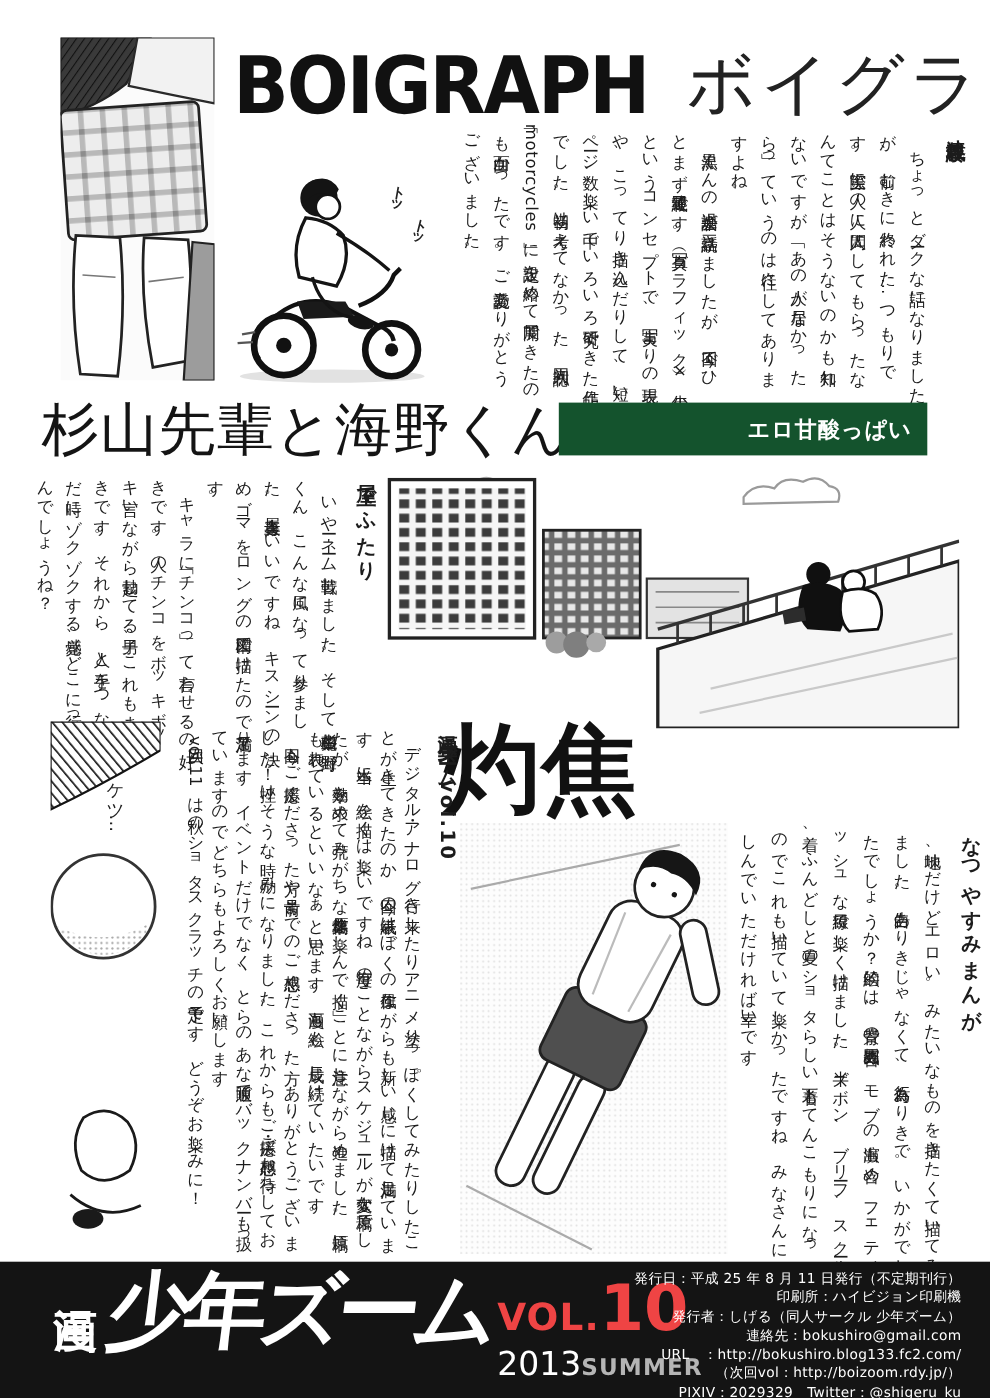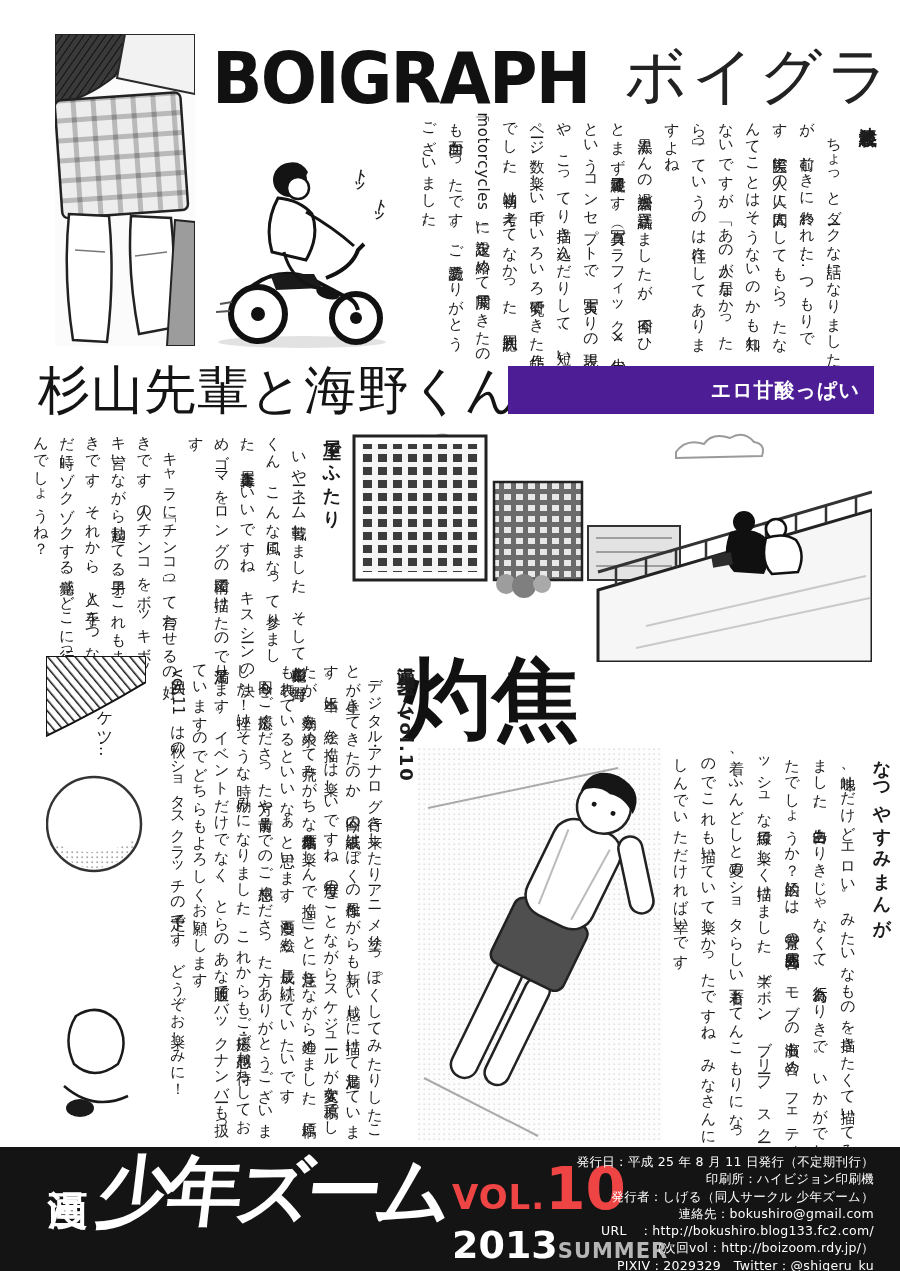--- a/index.html
+++ b/index.html
@@ -30,22 +30,22 @@
   .main-title .jp{
     font-size:62px;font-weight:400;letter-spacing:4px;color:#222;
     display:inline-block;margin-left:2px;vertical-align:6px;
   }
   
   .story1-title{
     position:absolute;left:38px;top:356px;font-family:"DejaVu Serif","Liberation Serif",serif;
     font-size:52px;letter-spacing:1px;color:#141414;white-space:nowrap;
   }
   .badge{
-    position:absolute;left:508px;top:366px;width:366px;height:48px;
-    background:#4c1d95;color:#ffffff;font-weight:bold;font-size:20px;
+    position:absolute;left:508px;top:366px;width:335px;height:48px;
+    background:#14532d;color:#ffffff;font-weight:bold;font-size:20px;
     display:flex;align-items:center;justify-content:flex-end;padding-right:14px;box-sizing:border-box;
     letter-spacing:1px;
   }
   
   .story2-title{
     position:absolute;left:404px;top:650px;width:492px;height:96px;
     font-family:"DejaVu Serif","Liberation Serif",serif;color:#111;
     display:flex;align-items:center;white-space:nowrap;
   }
   .story2-title .big{font-size:88px;font-weight:900;line-height:1;}
@@ -67,21 +67,21 @@
     font-size:40px;font-weight:900;letter-spacing:4px;line-height:1.1;color:#fff;
   }
   .logo-main{
     position:absolute;left:98px;top:6px;font-size:76px;font-weight:900;color:#fff;
     transform:skewX(-7deg);letter-spacing:-7px;line-height:1;
   }
   .logo-vol{position:absolute;left:452px;top:8px;color:#ef4444;white-space:nowrap;}
   .logo-vol .vlabel{font-size:34px;font-weight:800;letter-spacing:1px;}
   .logo-vol .vnum{font-size:58px;font-weight:800;}
   .logo-year{position:absolute;left:452px;top:76px;white-space:nowrap;}
-  .logo-year .ybold{font-size:38px;font-weight:700;color:#fff;}
+  .logo-year .ybold{font-size:30px;font-weight:400;color:#fff;}
   .logo-year .ylight{font-size:21px;font-weight:700;color:#b5b5b5;letter-spacing:1px;}
   .footer-details{
     position:absolute;right:26px;top:6px;text-align:right;
     font-size:12.5px;line-height:1.38;color:#fefefe;letter-spacing:0.3px;
   }
   .footer-details div{white-space:nowrap;}
 </style>
 </head>
 <body>
 

